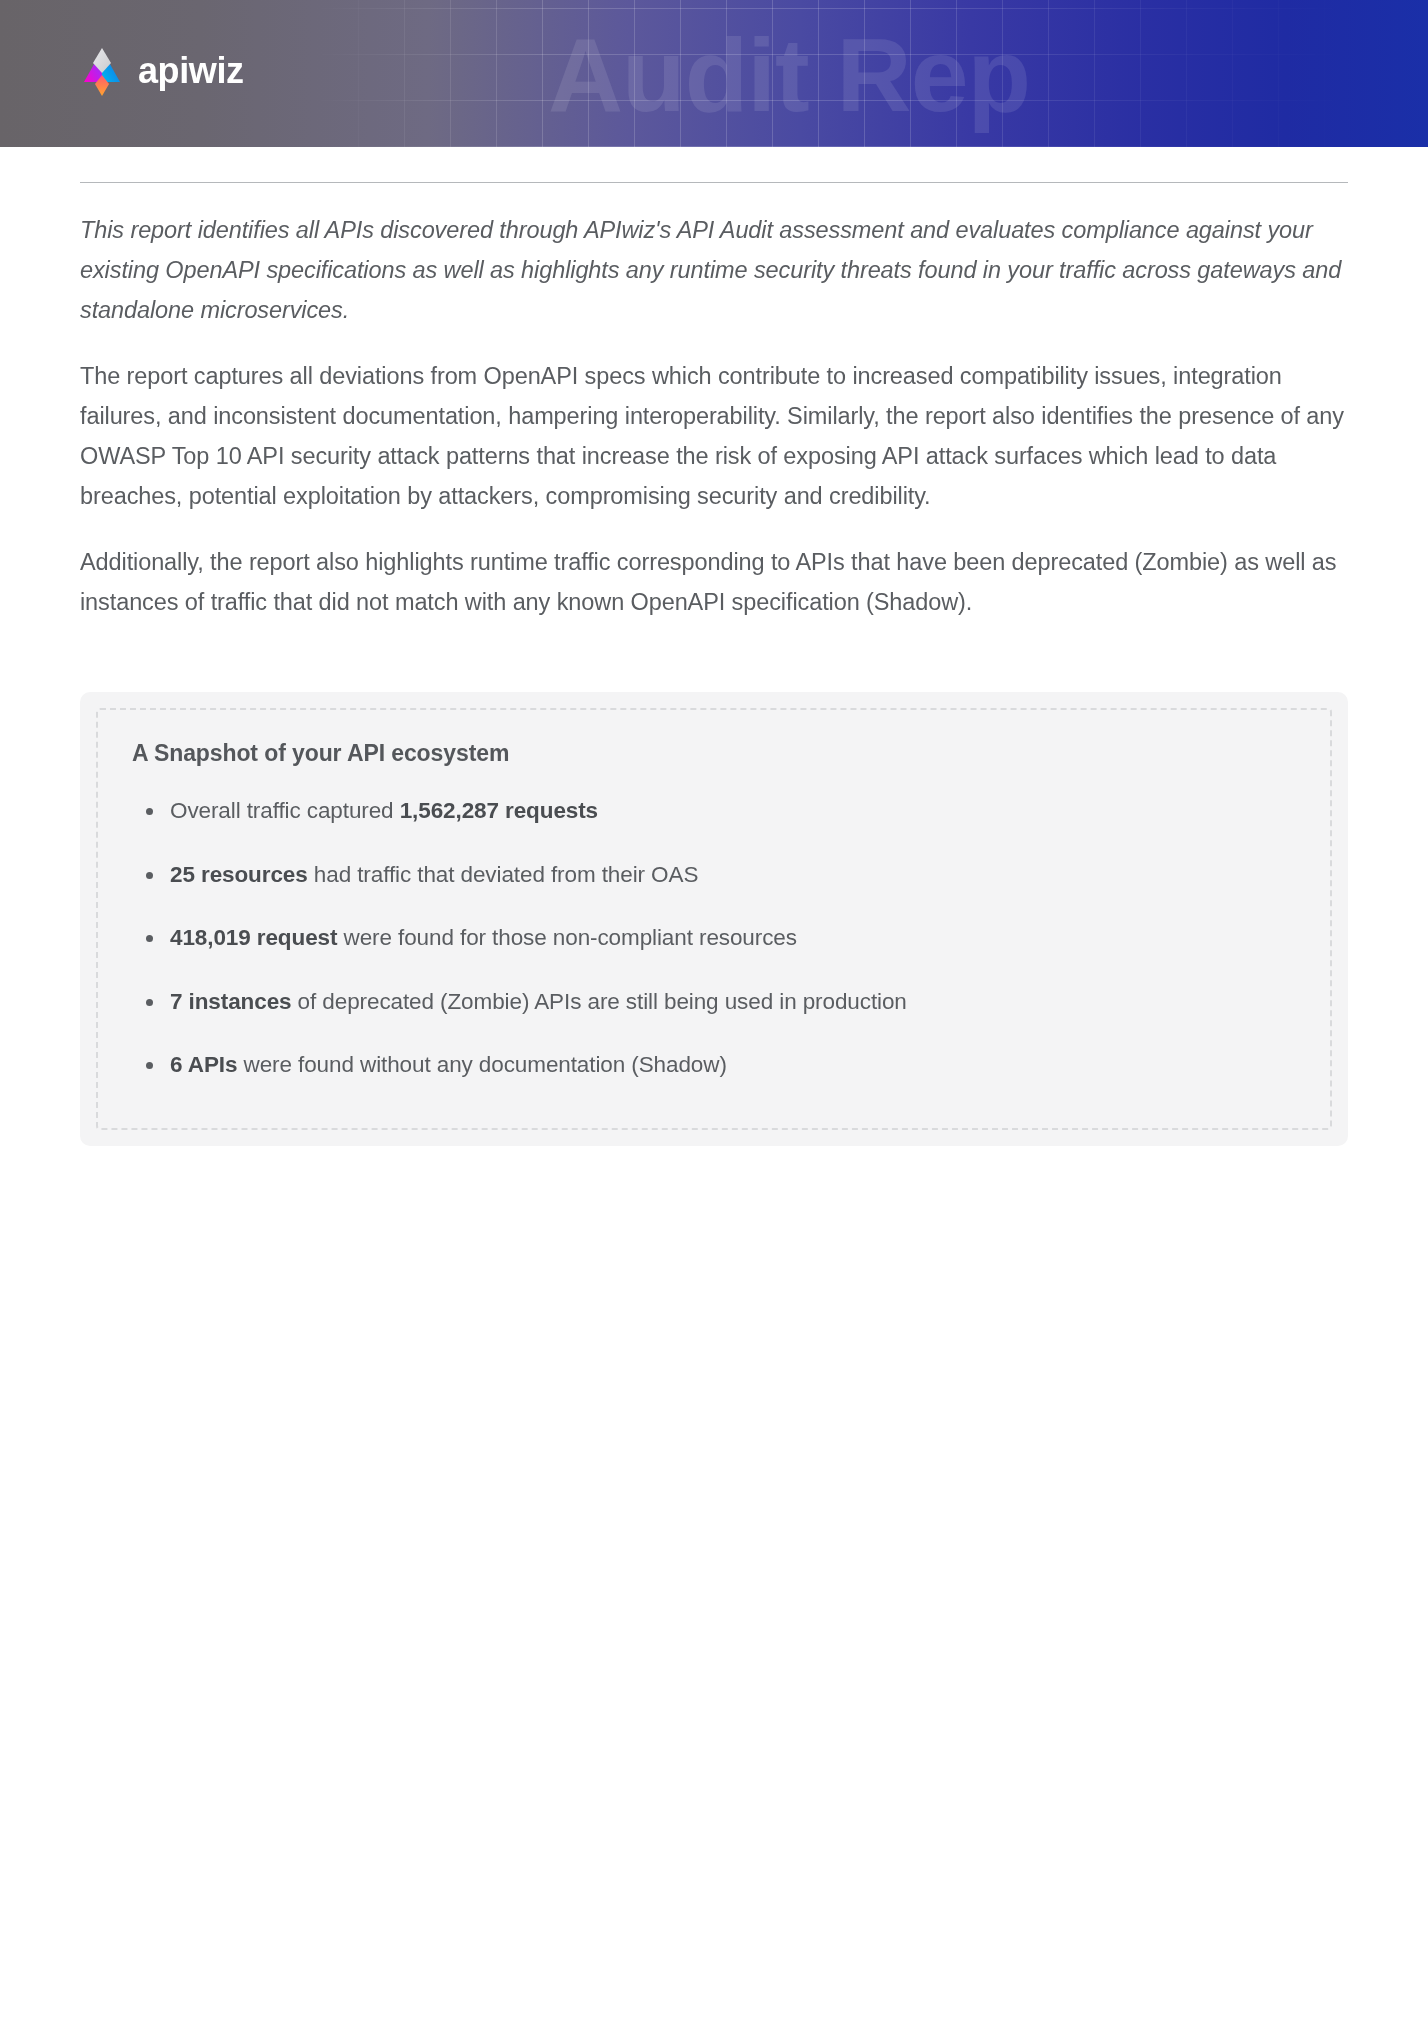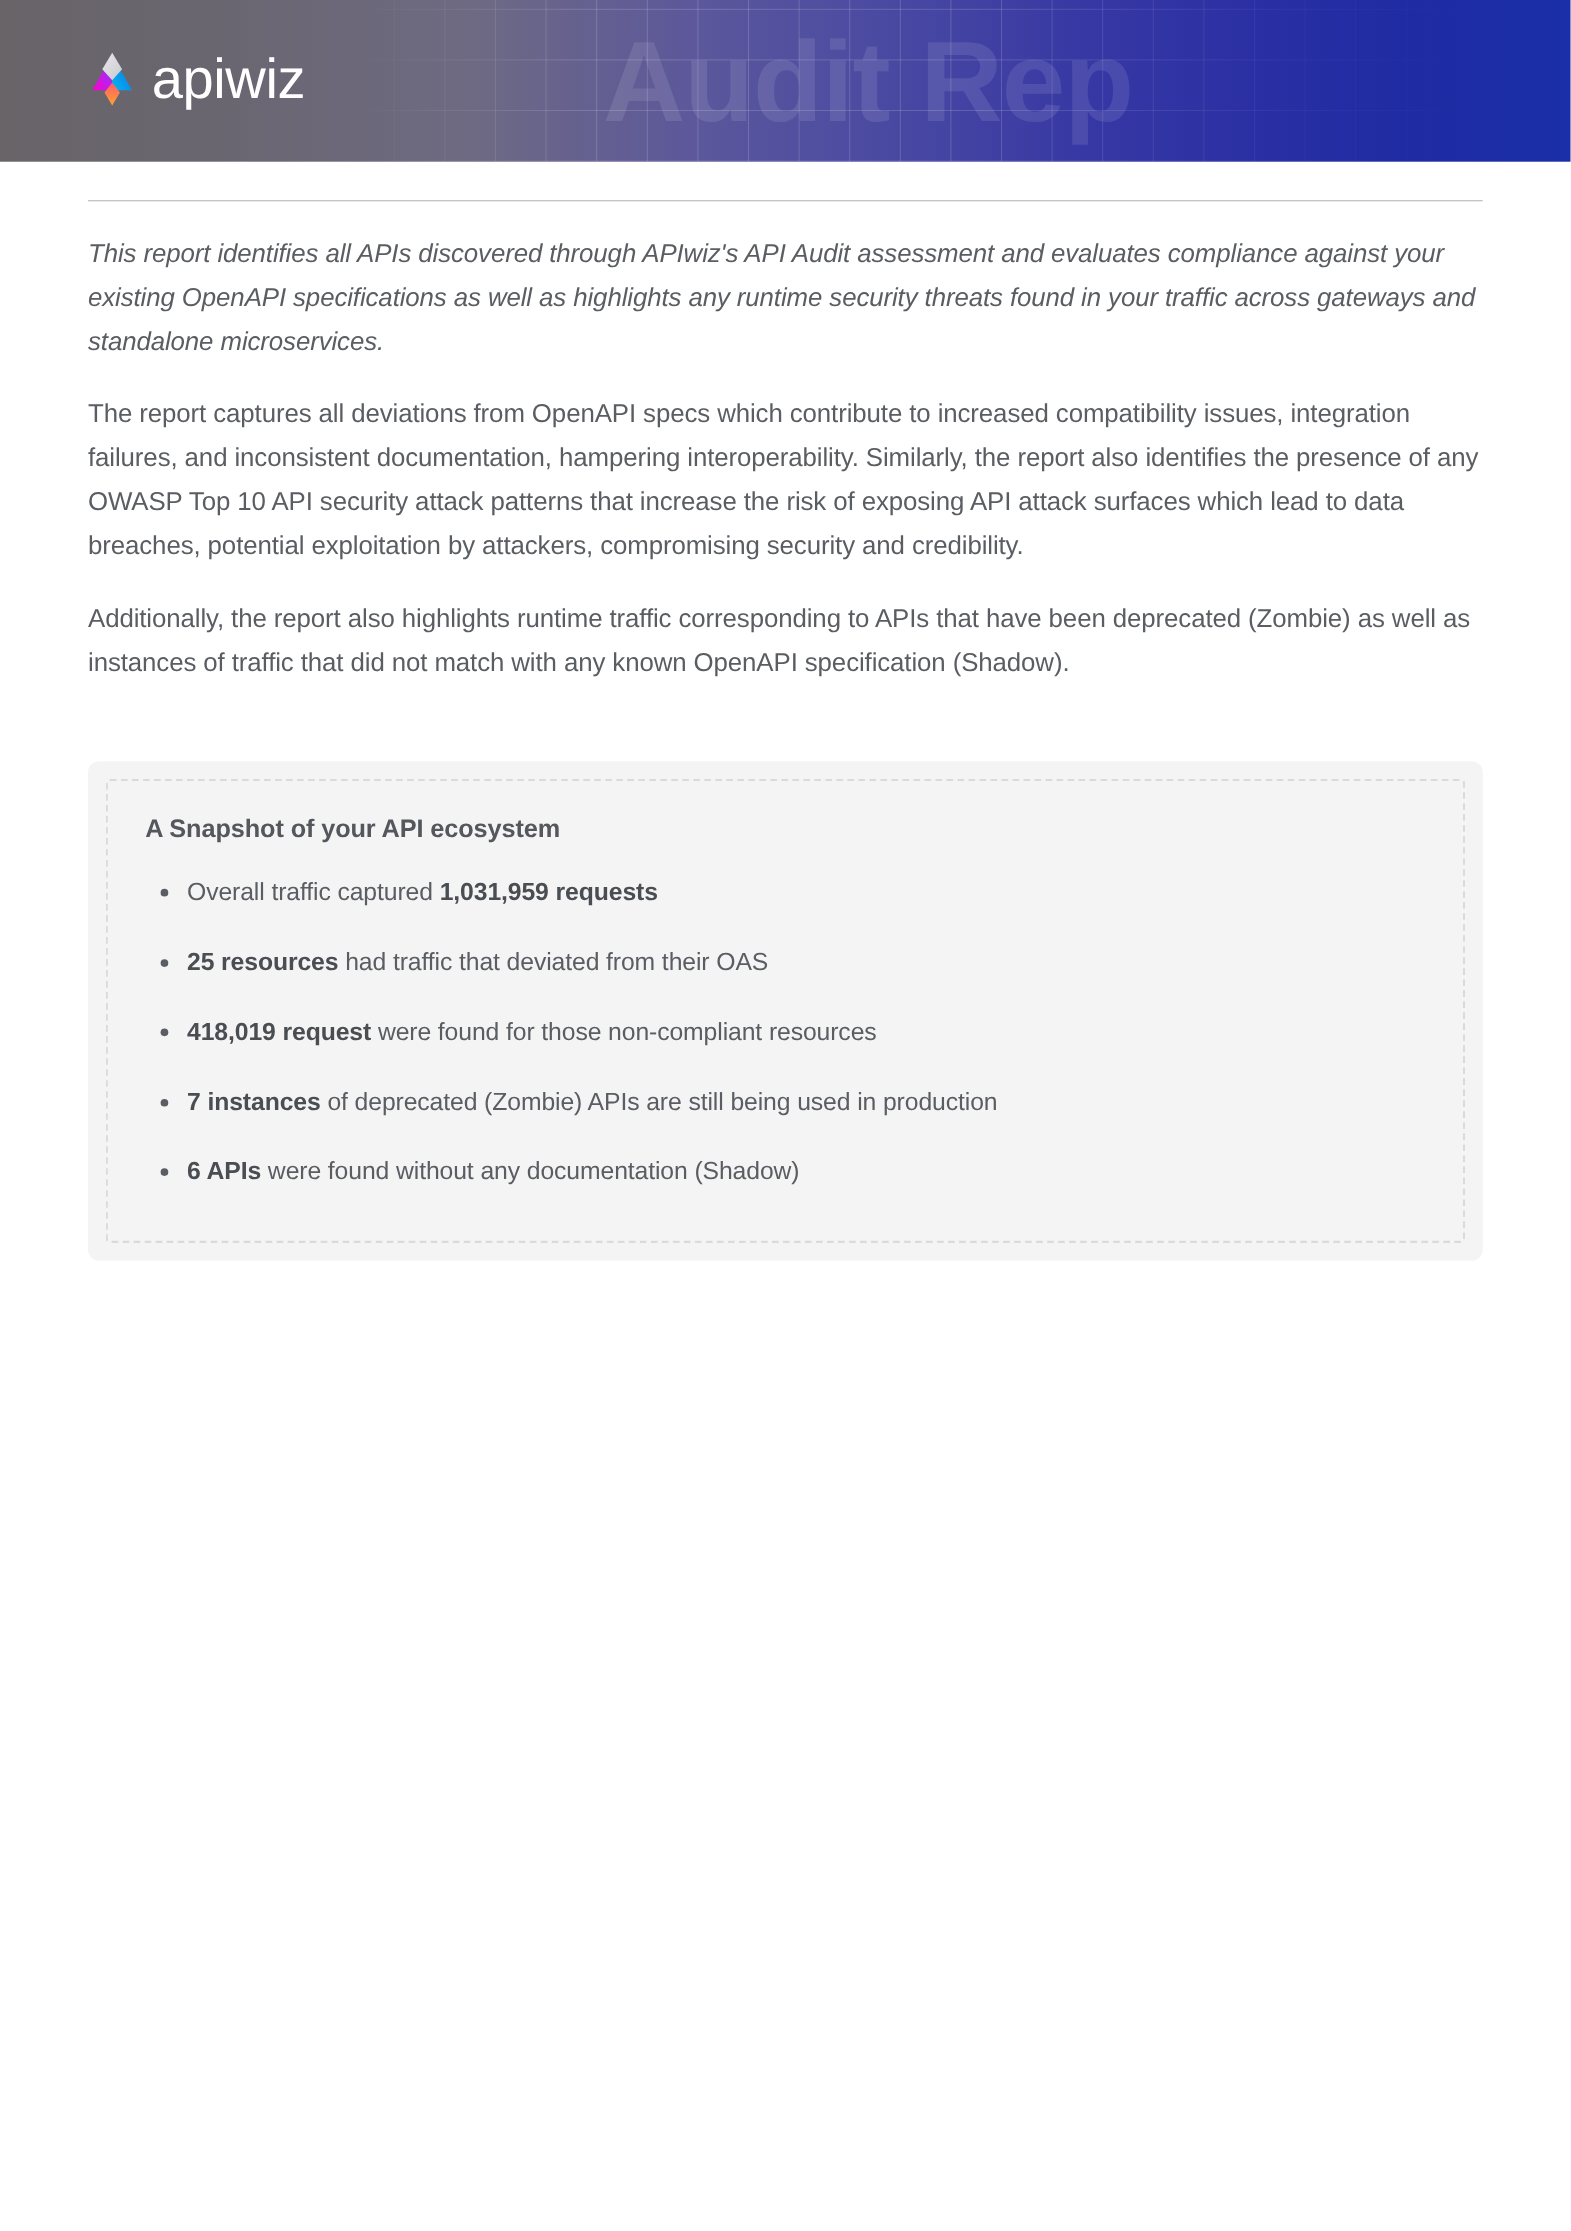--- a/index.html
+++ b/index.html
@@ -72,22 +72,22 @@
     left: 80px;
     top: 42px;
     display: flex;
     align-items: center;
     gap: 14px;
     z-index: 5;
   }
   .logo-mark { width: 44px; height: 58px; display: block; }
   .logo-text {
     color: #ffffff;
-    font-size: 51px;
-    font-weight: 400;
+    font-size: 36px;
+    font-weight: 700;
     letter-spacing: -0.4px;
     line-height: 1;
   }
 
   
   .content {
     position: relative;
     padding: 0 80px;
   }
 
@@ -227,21 +227,21 @@
     <div class="divider"></div>
 
     <p class="para">This report identifies all APIs discovered through APIwiz's API Audit assessment and evaluates compliance against your existing OpenAPI specifications as well as highlights any runtime security threats found in your traffic across gateways and standalone microservices.</p>
     <p class="para">The report captures all deviations from OpenAPI specs which contribute to increased compatibility issues, integration failures, and inconsistent documentation, hampering interoperability. Similarly, the report also identifies the presence of any OWASP Top 10 API security attack patterns that increase the risk of exposing API attack surfaces which lead to data breaches, potential exploitation by attackers, compromising security and credibility.</p>
     <p class="para">Additionally, the report also highlights runtime traffic corresponding to APIs that have been deprecated (Zombie) as well as instances of traffic that did not match with any known OpenAPI specification (Shadow).</p>
 
     <div class="snapshot-card">
       <div class="snapshot-inner">
         <div class="snapshot-heading">A Snapshot of your API ecosystem</div>
         <ul class="snapshot-list" id="snapshot-list">
-            <li><span>Overall traffic captured </span><b>1,031,959 requests</b></li>
+            <li><span>Overall traffic captured </span><b>1,562,287 requests</b></li>
             <li><b>25 resources</b><span> had traffic that deviated from their OAS</span></li>
             <li><b>418,019 request</b><span>  were found for those non-compliant resources</span></li>
             <li><b>7 instances</b><span> of deprecated (Zombie) APIs are still being used in production</span></li>
             <li><b>6 APIs</b><span> were found without any documentation (Shadow)</span></li>
           </ul>
       </div>
     </div>
 
   </div>
 </div>

